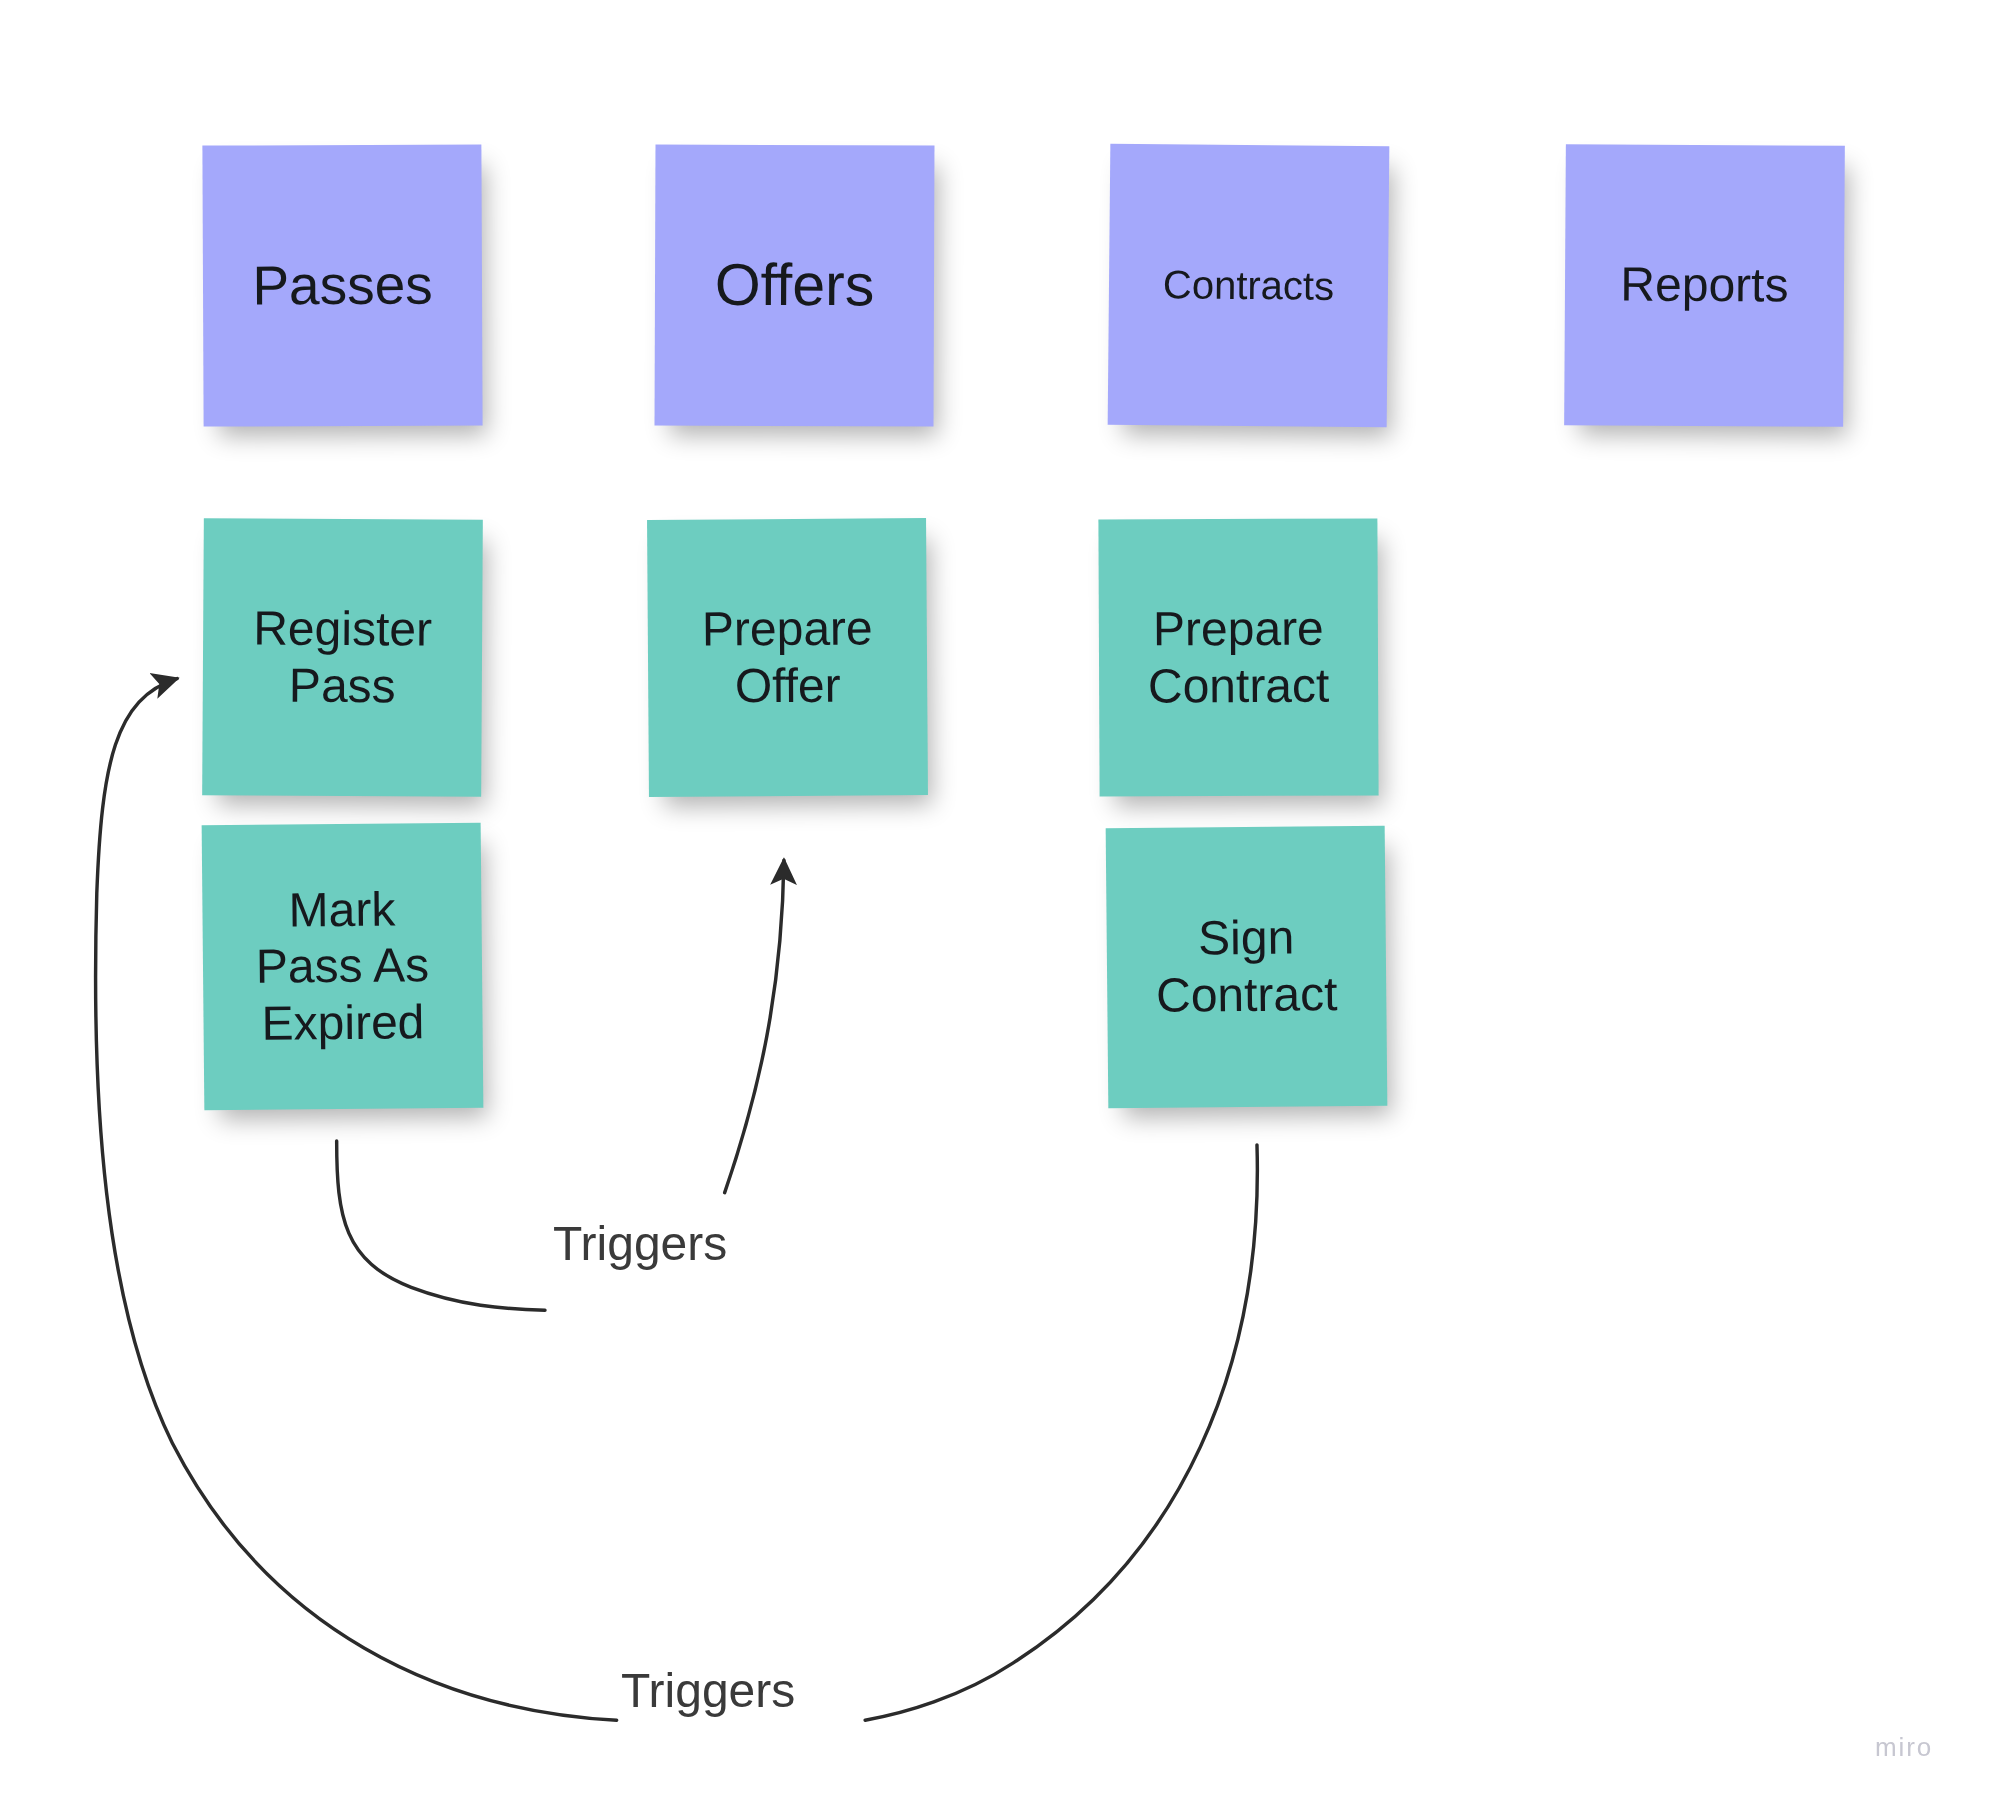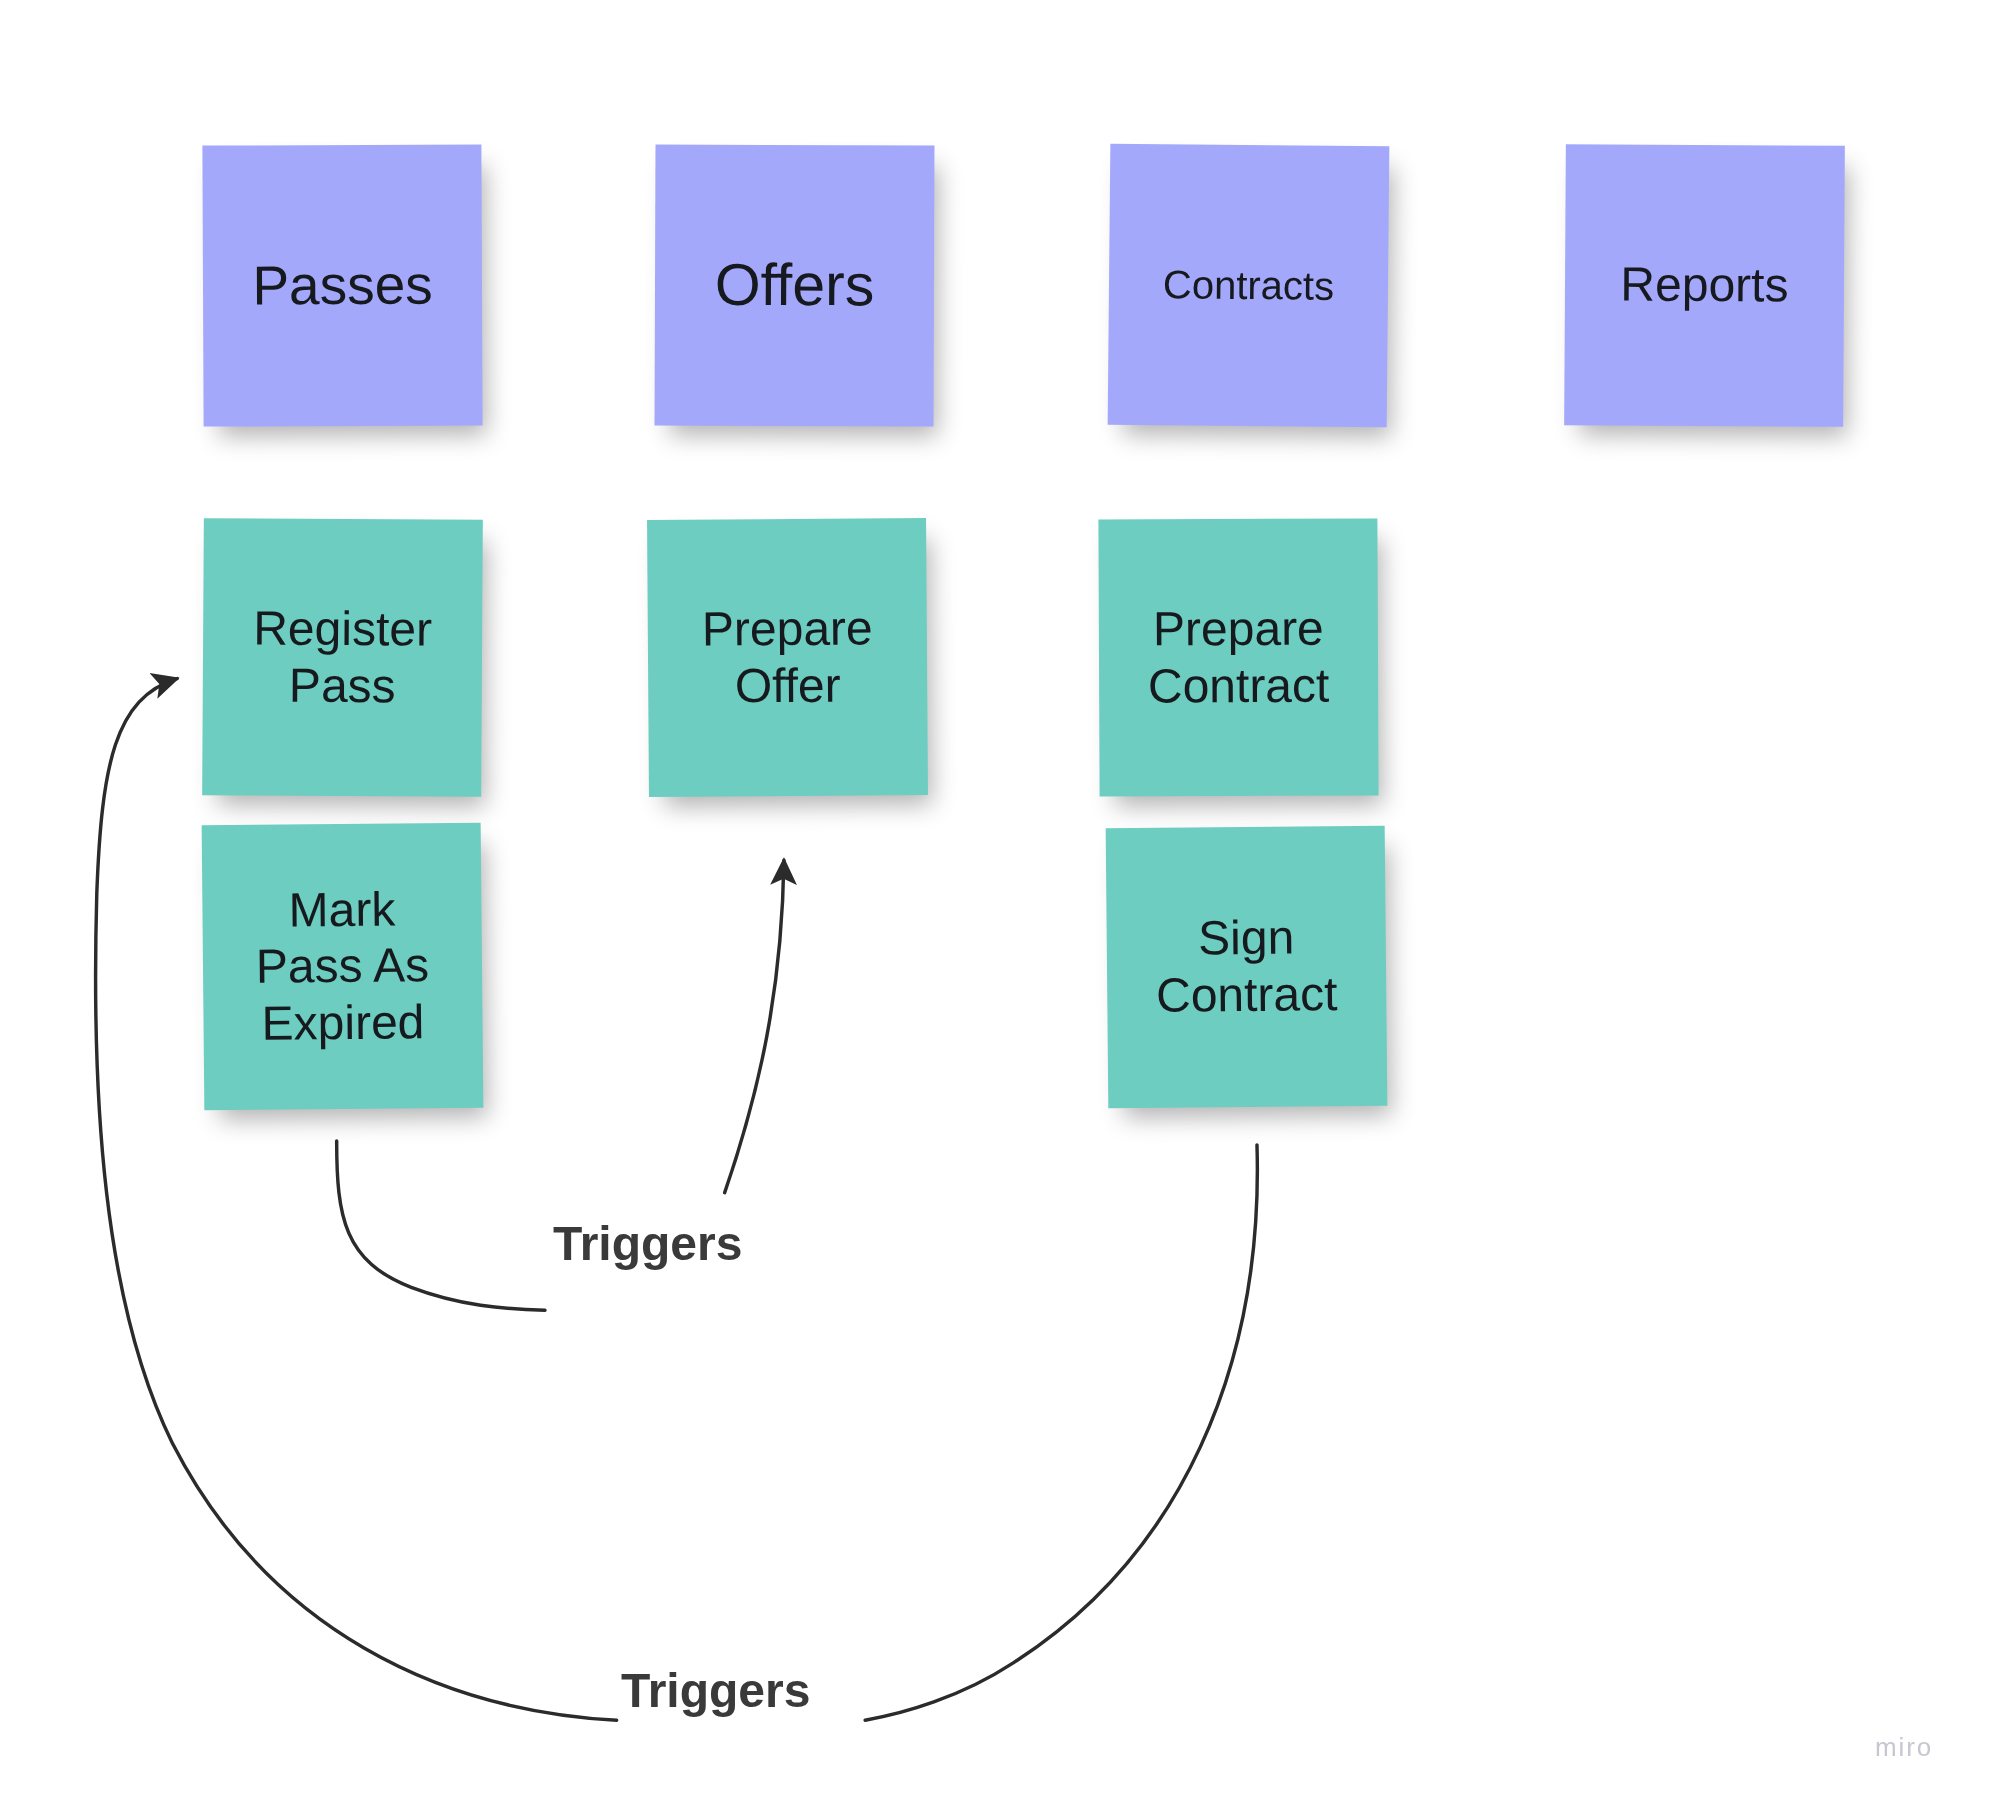--- a/index.html
+++ b/index.html
@@ -46,21 +46,21 @@
   .sk-b { transform: rotate(0.35deg); }
   .sk-c { transform: rotate(-0.55deg); }
   .sk-d { transform: rotate(0.20deg); }
   .sk-e { transform: rotate(-0.40deg); }
   .sk-f { transform: rotate(0.55deg); }
 
   
   .edge-label {
     position: absolute;
     color: #3a3a3a;
-    font-weight: 700;
+    font-weight: 400;
     white-space: nowrap;
   }
 
   
   #connectors {
     position: absolute;
     left: 0;
     top: 0;
     width: 2017px;
     height: 1811px;

